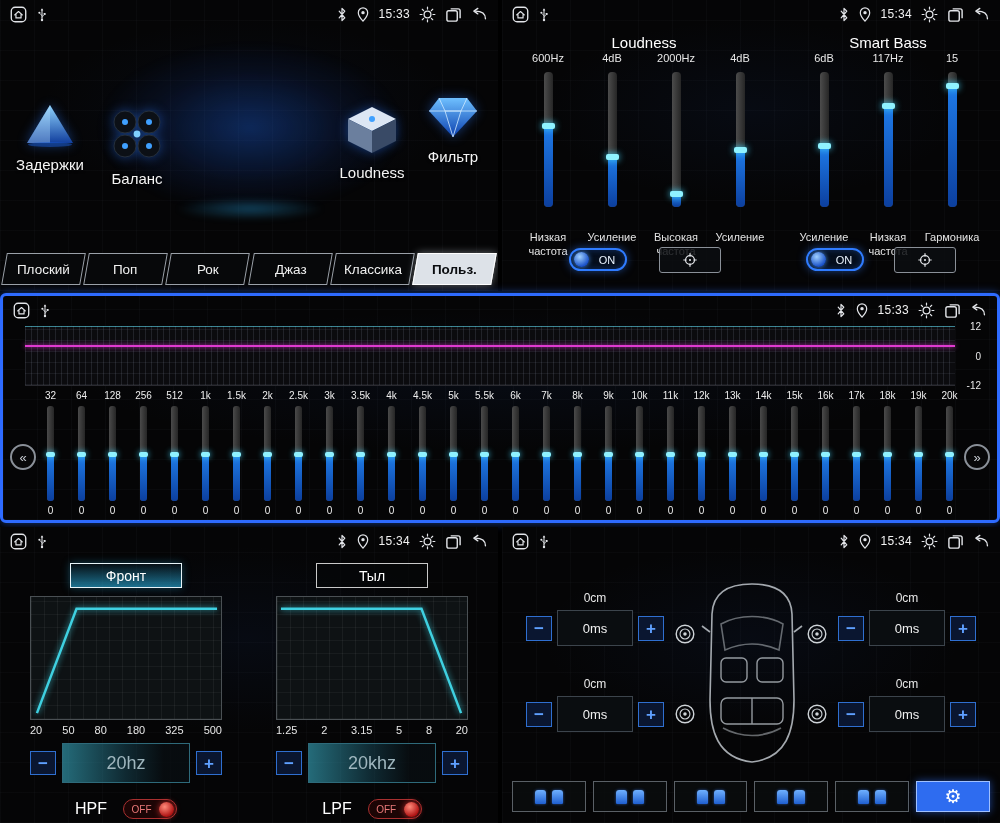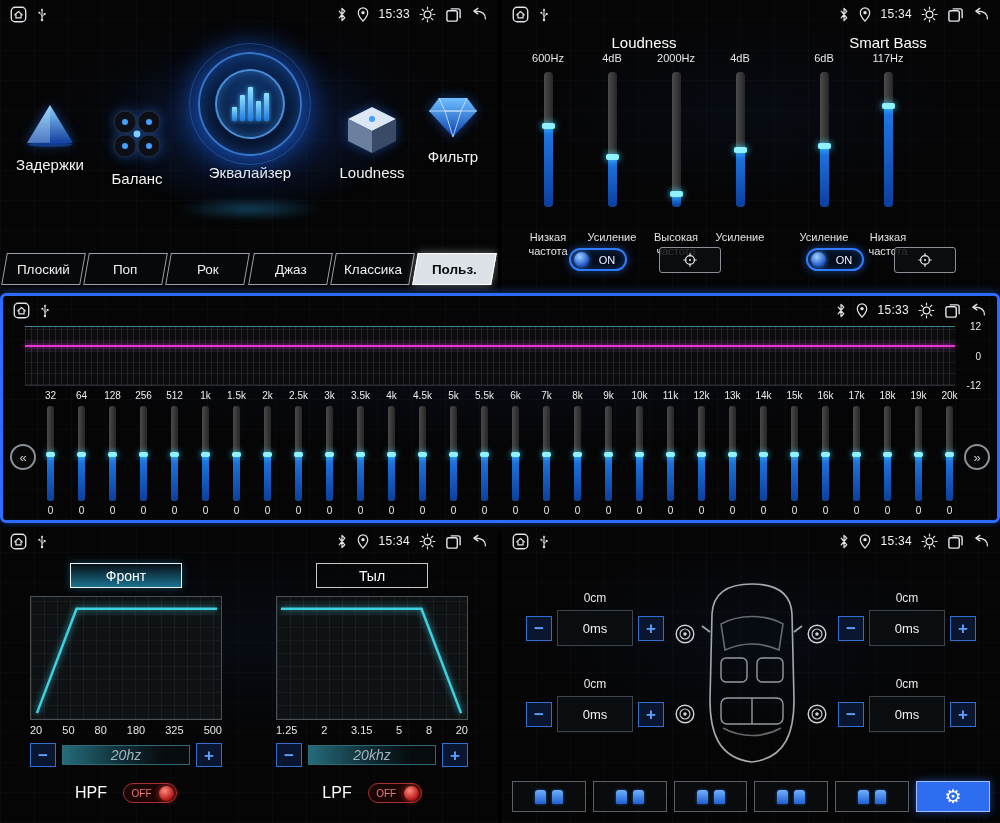--- a/index.html
+++ b/index.html
@@ -107,22 +107,22 @@
   .fl-graph{width:192px;height:124px;margin-top:8px;border:1px solid #4a5054;background:
     repeating-linear-gradient(90deg, rgba(255,255,255,.05) 0 1px, transparent 1px 13px),
     repeating-linear-gradient(0deg, rgba(255,255,255,.045) 0 1px, transparent 1px 13px),
     #0e1214;}
   .fl-graph svg{width:100%;height:100%;display:block;}
   .curve{fill:none;stroke:#3fd0e0;stroke-width:2.5;filter:drop-shadow(0 0 3px rgba(63,208,224,.85));}
   .fl-axis{width:192px;display:flex;justify-content:space-between;font-size:11px;color:#e6e6e6;margin-top:4px;}
   .fl-stepper{width:192px;display:flex;align-items:center;gap:6px;margin-top:7px;}
   .step-btn{width:26px;height:24px;border:1px solid #2f6fd0;background:#0a1630;color:#5fa0ff;font-size:17px;font-weight:bold;
         display:flex;align-items:center;justify-content:center;line-height:1;}
-  .fl-track{flex:1;height:20px;border:1px solid #2e6a7a;display:flex;align-items:center;justify-content:center;font-size:14px;color:#9fb6be;
-        background:linear-gradient(90deg, rgba(62,190,215,.55), rgba(30,95,115,.4) 50%, rgba(8,14,18,.75) 80%);font-style:italic;}
+  .fl-track{flex:1;height:40px;border:1px solid #2e6a7a;display:flex;align-items:center;justify-content:center;font-size:18px;color:#9fb6be;
+        background:linear-gradient(90deg, rgba(62,190,215,.55), rgba(30,95,115,.4) 50%, rgba(8,14,18,.75) 80%);}
   .fl-toggle-row{margin-top:16px;display:flex;align-items:center;gap:16px;}
   .fl-name{font-size:16px;color:#fff;}
   .toggle-off{width:54px;height:20px;border:1px solid #a83030;border-radius:10px;background:#1c0505;display:flex;align-items:center;}
   .toggle-off .t-label{flex:1;text-align:center;font-size:10px;color:#e87878;}
   .toggle-off .knob{width:15px;height:15px;border-radius:50%;margin-right:2px;background:radial-gradient(circle at 38% 32%,#ff8a7a,#b01414 70%);box-shadow:0 0 6px rgba(230,50,50,.8);}
 
   
   .delay-wrap{position:absolute;inset:0;}
   .delay-block{position:absolute;width:138px;}
   .delay-block:nth-child(1){left:24px;top:64px;}
@@ -285,34 +285,20 @@
         <use href="#ic-balance"></use>
       </svg>
     <span class="menu-label">Баланс</span>
   </div>
   <div class="menu-item mi-delays">
     <svg class="micon" width="52" height="46">
         <use href="#ic-pyramid"></use>
       </svg>
     <span class="menu-label">Задержки</span>
   </div>
-  <div class="menu-item mi-eq">
-    <div class="eq-orb">
-      <div class="eq-orb-inner">
-        <div class="eq-bars-ic">
-          <span></span>
-            <span></span>
-            <span></span>
-            <span></span>
-            <span></span>
-        </div>
-      </div>
-    </div>
-    <span class="menu-label">Эквалайзер</span>
-  </div>
   <div class="menu-item mi-loudness">
     <svg class="micon" width="56" height="52">
         <use href="#ic-cube"></use>
       </svg>
     <span class="menu-label">Loudness</span>
   </div>
   <div class="menu-item mi-filter">
     <svg class="micon" width="56" height="46">
         <use href="#ic-diamond"></use>
       </svg>
@@ -421,20 +407,27 @@
     </div>
 
     <div class="vslider">
       <div class="vs-value">117Hz</div>
       <div class="vs-track">
         <div class="vs-fill" style="height: 75%;"></div>
       </div>
       <div class="vs-label">Низкая частота</div>
     </div>
 
+    <div class="vslider">
+      <div class="vs-value">15</div>
+      <div class="vs-track">
+        <div class="vs-fill" style="height: 90%;"></div>
+      </div>
+      <div class="vs-label">Гармоника</div>
+    </div>
   </div>
 
   <div class="toggle-on" style="left:67px">
     <span class="knob"></span>
     <span class="t-label">ON</span>
   </div>
   <button class="target-btn" style="left:157px">
     <svg class="ic">
         <use href="#ic-target"></use>
       </svg>

